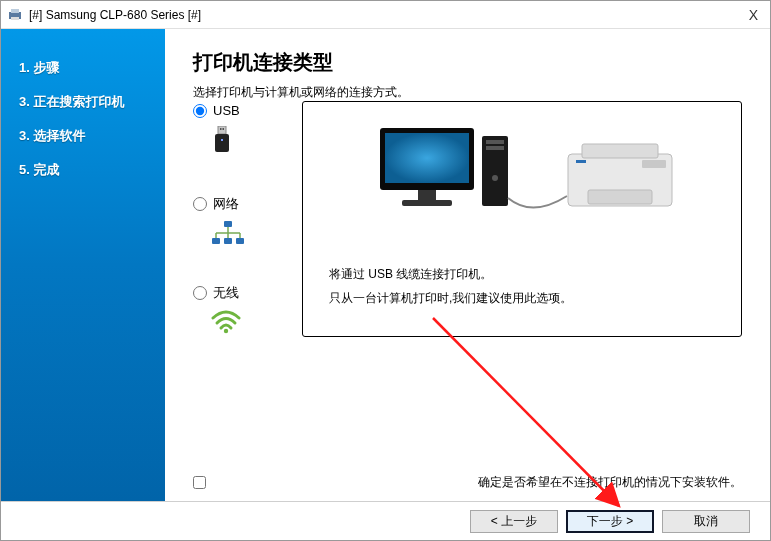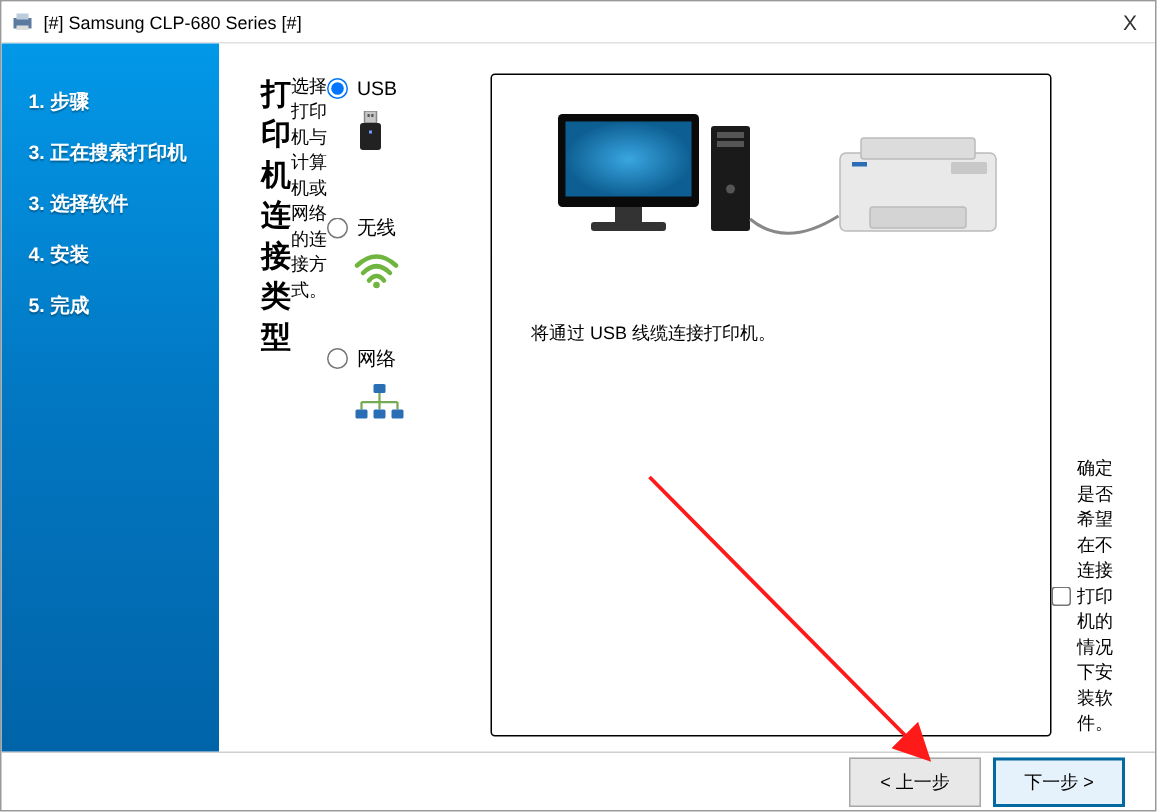--- a/index.html
+++ b/index.html
@@ -7,41 +7,41 @@
 
 .titlebar { display: flex; align-items: center; height: 28px; padding: 0 6px; background: #fff; border-bottom: 1px solid #e0e0e0; }
 .titlebar .icon { width: 16px; height: 16px; margin-right: 6px; }
 .titlebar .title { flex: 1; font-size: 12px; color: #000; }
 .titlebar .close { font-size: 14px; color: #333; cursor: pointer; padding: 0 6px; font-family: Arial; }
 
 .main { display: flex; height: 472px; }
 .sidebar { width: 164px; background: linear-gradient(to bottom, #0298e8 0%, #0277c2 50%, #0164a9 100%); color: #fff; padding-top: 22px; }
 .sidebar .step { padding: 8px 18px; font-size: 13px; font-weight: bold; text-shadow: 0 1px 1px rgba(0,0,0,.3); }
 
-.content { flex: 1; padding: 20px 28px 10px 28px; display: flex; flex-direction: row; }
+.content { flex: 1; padding: 20px 28px 10px 28px; display: flex; flex-direction: column; }
 .content h1 { font-size: 20px; font-weight: bold; margin-bottom: 8px; }
 .content .subtitle { font-size: 12px; }
 
 .options-row { display: flex; gap: 14px; }
 .options-col { width: 95px; display: flex; flex-direction: column; gap: 34px; padding-top: 2px; }
 .opt { display: flex; flex-direction: column; align-items: flex-start; gap: 8px; }
 .opt label { display: flex; align-items: center; gap: 6px; font-size: 13px; cursor: pointer; }
 .opt input[type=radio] { width: 14px; height: 14px; }
 .opt .ico { margin-left: 18px; }
 
 .desc-box { flex: 1; border: 1px solid #000000; border-radius: 3px; padding: 16px 16px 24px 16px; display: flex; flex-direction: column; }
 .illus { display: flex; align-items: flex-end; justify-content: center; gap: 0; height: 120px; margin-bottom: 24px; }
 .desc-box p { font-size: 12px; line-height: 2; margin-left: 10px; }
 
 .install-check { margin-top: auto; display: flex; align-items: center; gap: 4px; padding-top: 18px; justify-content: space-between; }
 .install-check input { width: 13px; height: 13px; }
 
 .footer { height: 40px; border-top: 1px solid #cfcfcf; display: flex; justify-content: flex-end; align-items: center; padding-right: 20px; gap: 8px; }
-.footer button { width: 88px; height: 33px; font-family: inherit; font-size: 12px; background: #e8e8e8; border: 1px solid #a7a7a7; cursor: pointer; text-align: center; }
-.footer button.primary { border: 2px solid #0369a1; background: #e5f1fb; }
+.footer button { width: 88px; height: 23px; font-family: inherit; font-size: 12px; background: #e8e8e8; border: 1px solid #a7a7a7; cursor: pointer; text-align: center; }
+.footer button.primary { border: 2px solid #0f172a; background: #e5f1fb; }
 
 .arrow { position: absolute; left: 428px; top: 313px; pointer-events: none; }
 </style>
 </head>
 <body>
 
 <div class="titlebar">
   <span class="icon">
     <svg width="16" height="16" viewBox="0 0 16 16">
         <rect x="2" y="5" width="12" height="7" fill="#5a7aa0"></rect>
@@ -51,21 +51,20 @@
   </span>
   <span class="title">[#] Samsung CLP-680 Series [#]</span>
   <span class="close">X</span>
 </div>
 
 <div class="main">
   <div class="sidebar">
     <div class="step">1. 步骤</div>
     <div class="step">3. 正在搜索打印机</div>
     <div class="step">3. 选择软件</div>
-    <div class="step">4. 安装</div>
     <div class="step">5. 完成</div>
   </div>
 
   <div class="content">
     <h1>打印机连接类型</h1>
     <div class="subtitle">选择打印机与计算机或网络的连接方式。</div>
 
     <div class="options-row">
       <div class="options-col">
 
@@ -81,48 +80,48 @@
                 <rect x="11.5" y="2" width="1.5" height="2" fill="#555"></rect>
               <rect x="4" y="8" width="14" height="18" rx="2" fill="#222"></rect>
               <rect x="10" y="13" width="2" height="2" fill="#79f"></rect>
             </svg>
           </span>
         </div>
 
         <div class="opt">
           <label>
             <input type="radio" name="conn" style="">
-            <span>无线</span>
-          </label>
-          <span class="ico">
-            <svg width="30" height="24" viewBox="0 0 30 24">
-              <path d="M2 8 Q15 -4 28 8" stroke="#6fb53f" stroke-width="3" fill="none" stroke-linecap="round"></path>
-              <path d="M6 13 Q15 4 24 13" stroke="#6fb53f" stroke-width="3" fill="none" stroke-linecap="round"></path>
-              <path d="M10 18 Q15 12 20 18" stroke="#6fb53f" stroke-width="3" fill="none" stroke-linecap="round"></path>
-              <circle cx="15" cy="21" r="2.2" fill="#6fb53f"></circle>
-            </svg>
-          </span>
-        </div>
-
-        <div class="opt">
-          <label>
-            <input type="radio" name="conn" style="">
             <span>网络</span>
           </label>
           <span class="ico">
             <svg width="34" height="26" viewBox="0 0 34 26">
               <rect x="13" y="0" width="8" height="6" fill="#2a6fb5" rx="1"></rect>
               <line x1="17" y1="6" x2="17" y2="12" stroke="#7a5" stroke-width="1.5"></line>
               <line x1="5" y1="12" x2="29" y2="12" stroke="#7a5" stroke-width="1.5"></line>
               <line x1="5" y1="12" x2="5" y2="17" stroke="#7a5" stroke-width="1.5"></line>
               <line x1="17" y1="12" x2="17" y2="17" stroke="#7a5" stroke-width="1.5"></line>
               <line x1="29" y1="12" x2="29" y2="17" stroke="#7a5" stroke-width="1.5"></line>
               <rect x="1" y="17" width="8" height="6" fill="#2a6fb5" rx="1"></rect>
               <rect x="13" y="17" width="8" height="6" fill="#2a6fb5" rx="1"></rect>
               <rect x="25" y="17" width="8" height="6" fill="#2a6fb5" rx="1"></rect>
+            </svg>
+          </span>
+        </div>
+
+        <div class="opt">
+          <label>
+            <input type="radio" name="conn" style="">
+            <span>无线</span>
+          </label>
+          <span class="ico">
+            <svg width="30" height="24" viewBox="0 0 30 24">
+              <path d="M2 8 Q15 -4 28 8" stroke="#6fb53f" stroke-width="3" fill="none" stroke-linecap="round"></path>
+              <path d="M6 13 Q15 4 24 13" stroke="#6fb53f" stroke-width="3" fill="none" stroke-linecap="round"></path>
+              <path d="M10 18 Q15 12 20 18" stroke="#6fb53f" stroke-width="3" fill="none" stroke-linecap="round"></path>
+              <circle cx="15" cy="21" r="2.2" fill="#6fb53f"></circle>
             </svg>
           </span>
         </div>
 
       </div>
 
       <div class="desc-box">
         <div class="illus">
           <svg width="340" height="120" viewBox="0 0 340 120">
 
@@ -145,33 +144,35 @@
             <path d="M156 80 Q180 100 215 78" stroke="#888" stroke-width="2" fill="none"></path>
 
             <rect x="216" y="36" width="104" height="52" rx="4" fill="#e9e9e9" stroke="#bbb"></rect>
             <rect x="230" y="26" width="76" height="14" rx="2" fill="#dcdcdc" stroke="#bbb"></rect>
             <rect x="236" y="72" width="64" height="14" rx="2" fill="#d4d4d4" stroke="#bbb"></rect>
             <rect x="290" y="42" width="24" height="8" rx="1" fill="#c8c8c8"></rect>
             <rect x="224" y="42" width="10" height="3" fill="#2a6fb5"></rect>
           </svg>
         </div>
         <p>将通过 USB 线缆连接打印机。</p>
+        <p>只从一台计算机打印时,我们建议使用此选项。</p>
       </div>
     </div>
 
     <label class="install-check">
       <input type="checkbox" style="">
       <span>确定是否希望在不连接打印机的情况下安装软件。</span>
     </label>
   </div>
 </div>
 
 <div class="footer">
   <button>&lt; 上一步</button>
   <button class="primary">下一步 &gt;</button>
+  <button>取消</button>
 </div>
 
 <svg class="arrow" width="220" height="220">
   <defs>
     <marker id="ah" markerWidth="12" markerHeight="12" refX="9" refY="5" orient="auto">
       <path d="M0,0 L10,5 L0,10 Z" fill="#ff1a1a"></path>
     </marker>
   </defs>
   <line x1="4" y1="4" x2="190" y2="192" stroke="#ff1a1a" stroke-width="2.5" marker-end="url(#ah)"></line>
 </svg>

